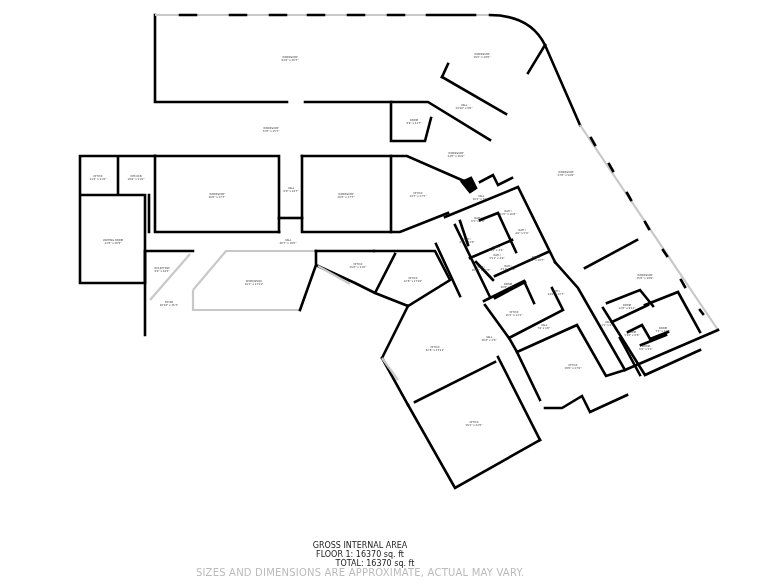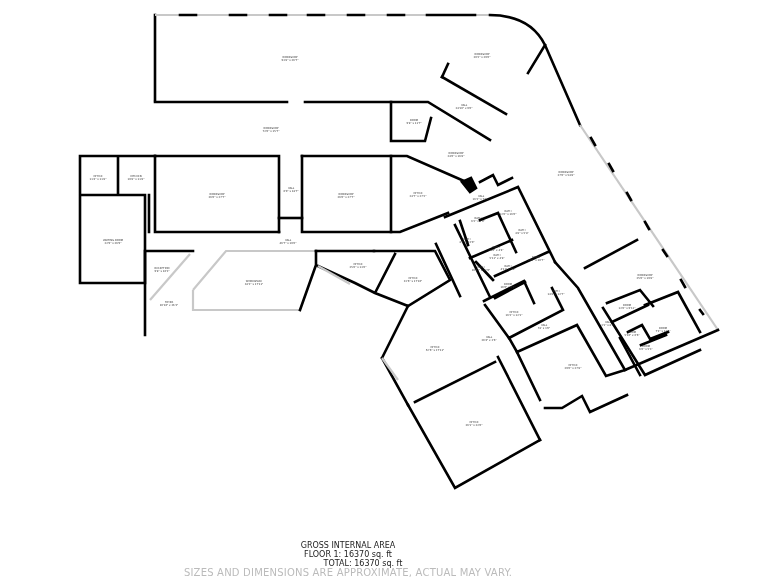--- a/index.html
+++ b/index.html
@@ -1,21 +1,21 @@
 <!DOCTYPE html>
 <html><head>
 <meta charset="utf-8">
 <style>
   html, body { margin: 0; padding: 0; background: #ffffff; }
   body { width: 784px; height: 588px; position: relative; overflow: hidden; font-family: "DejaVu Sans", sans-serif; }
   #plan { position: absolute; left: 0; top: 0; width: 784px; height: 588px; }
   .wall { stroke: #000; stroke-width: 2.6; fill: none; stroke-linecap: square; }
   .win { stroke: #c8c8c8; stroke-width: 2.2; fill: none; }
   .lbl { font-family: "DejaVu Sans", sans-serif; font-size: 2.6px; fill: #333; text-anchor: middle; }
-  .footer { position: absolute; left: 0; width: 696px; text-align: center; }
+  .footer { position: absolute; left: 12px; width: 696px; text-align: center; }
   .f-title { top: 541px; font-size: 8px; color: #222; font-family: "DejaVu Sans", sans-serif; }
   .f-line { font-size: 8px; color: #222; font-family: "DejaVu Sans", sans-serif; }
   .f-note { top: 567px; font-size: 10px; color: #bbbbbb; font-family: "DejaVu Sans", sans-serif; letter-spacing: 0.2px; }
 </style>
 </head>
 <body>
 
 <svg id="plan" viewBox="0 0 784 588" xmlns="http://www.w3.org/2000/svg">
   <g>
 

